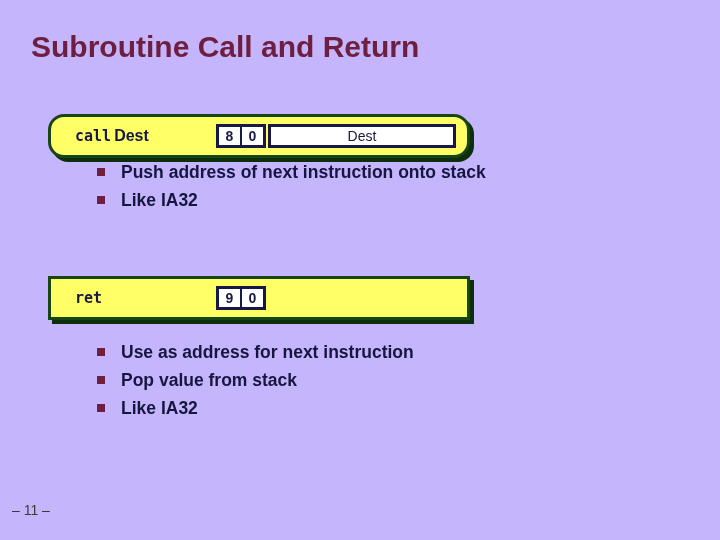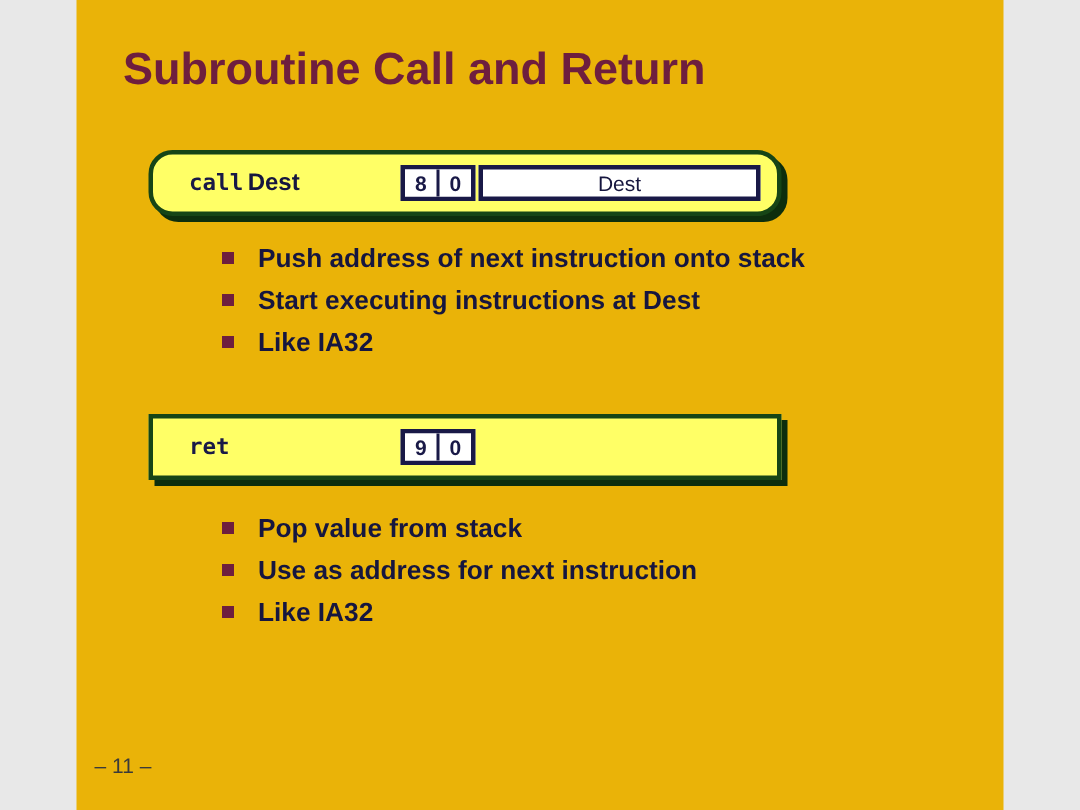--- a/index.html
+++ b/index.html
@@ -1,32 +1,32 @@
 <!DOCTYPE html>
 <html><head>
 <meta charset="utf-8">
 <style>
   html,body { margin:0; padding:0; background:#e8e8e8; }
   .slide {
-    position:relative; width:618px; height:540px; background:#eab308;
+    position:relative; width:720px; height:540px; background:#c4b5fd;
     font-family:"Liberation Sans", sans-serif; overflow:hidden;
     margin:0 auto;
   }
   .title {
     position:absolute; left:31px; top:30px; margin:0;
     font-size:30px; line-height:34px; font-weight:bold; color:#6e1e3e;
     letter-spacing:0px;
   }
   
   .instr-box {
     position:absolute; left:48px; width:416px; height:38px;
     background:#ffff66; border:3px solid #164516;
     box-shadow:4px 4px 0 #0d2e0d;
   }
-  .box-call { top:100px;border-radius:16px; }
+  .box-call { top:114px;border-radius:16px; }
   .box-ret  { top:276px; }
   .instr-label {
     position:absolute; left:24px; top:50%; transform:translateY(-50%);
     white-space:nowrap;
   }
   .mono {
     font-family:"DejaVu Sans Mono","Liberation Mono",monospace;
     font-weight:bold; font-size:15px; color:#191947;
   }
   .operand { font-weight:bold; font-size:16px; color:#16163f; margin-left:3px; }
@@ -93,21 +93,20 @@
     </div>
   </div>
 
   <ul class="bullets bullets-call">
     <li>
       <span class="sq"></span>
       <span>Push address of next instruction onto stack</span>
     </li>
     <li>
       <span class="sq"></span>
-      <span>Start executing instructions at Dest</span>
     </li>
     <li>
       <span class="sq"></span>
       <span>Like IA32</span>
     </li>
   </ul>
 
   <div class="instr-box box-ret">
     <div class="instr-label">
       <span class="mono">ret</span>
@@ -116,25 +115,25 @@
       <div class="byte-pair">
         <span class="cell">9</span>
         <span class="cell cell-r">0</span>
       </div>
     </div>
   </div>
 
   <ul class="bullets bullets-ret">
     <li>
       <span class="sq"></span>
-      <span>Pop value from stack</span>
+      <span>Use as address for next instruction</span>
     </li>
     <li>
       <span class="sq"></span>
-      <span>Use as address for next instruction</span>
+      <span>Pop value from stack</span>
     </li>
     <li>
       <span class="sq"></span>
       <span>Like IA32</span>
     </li>
   </ul>
 
   <div class="footer-left">– 11 –</div>
 
 </div>

